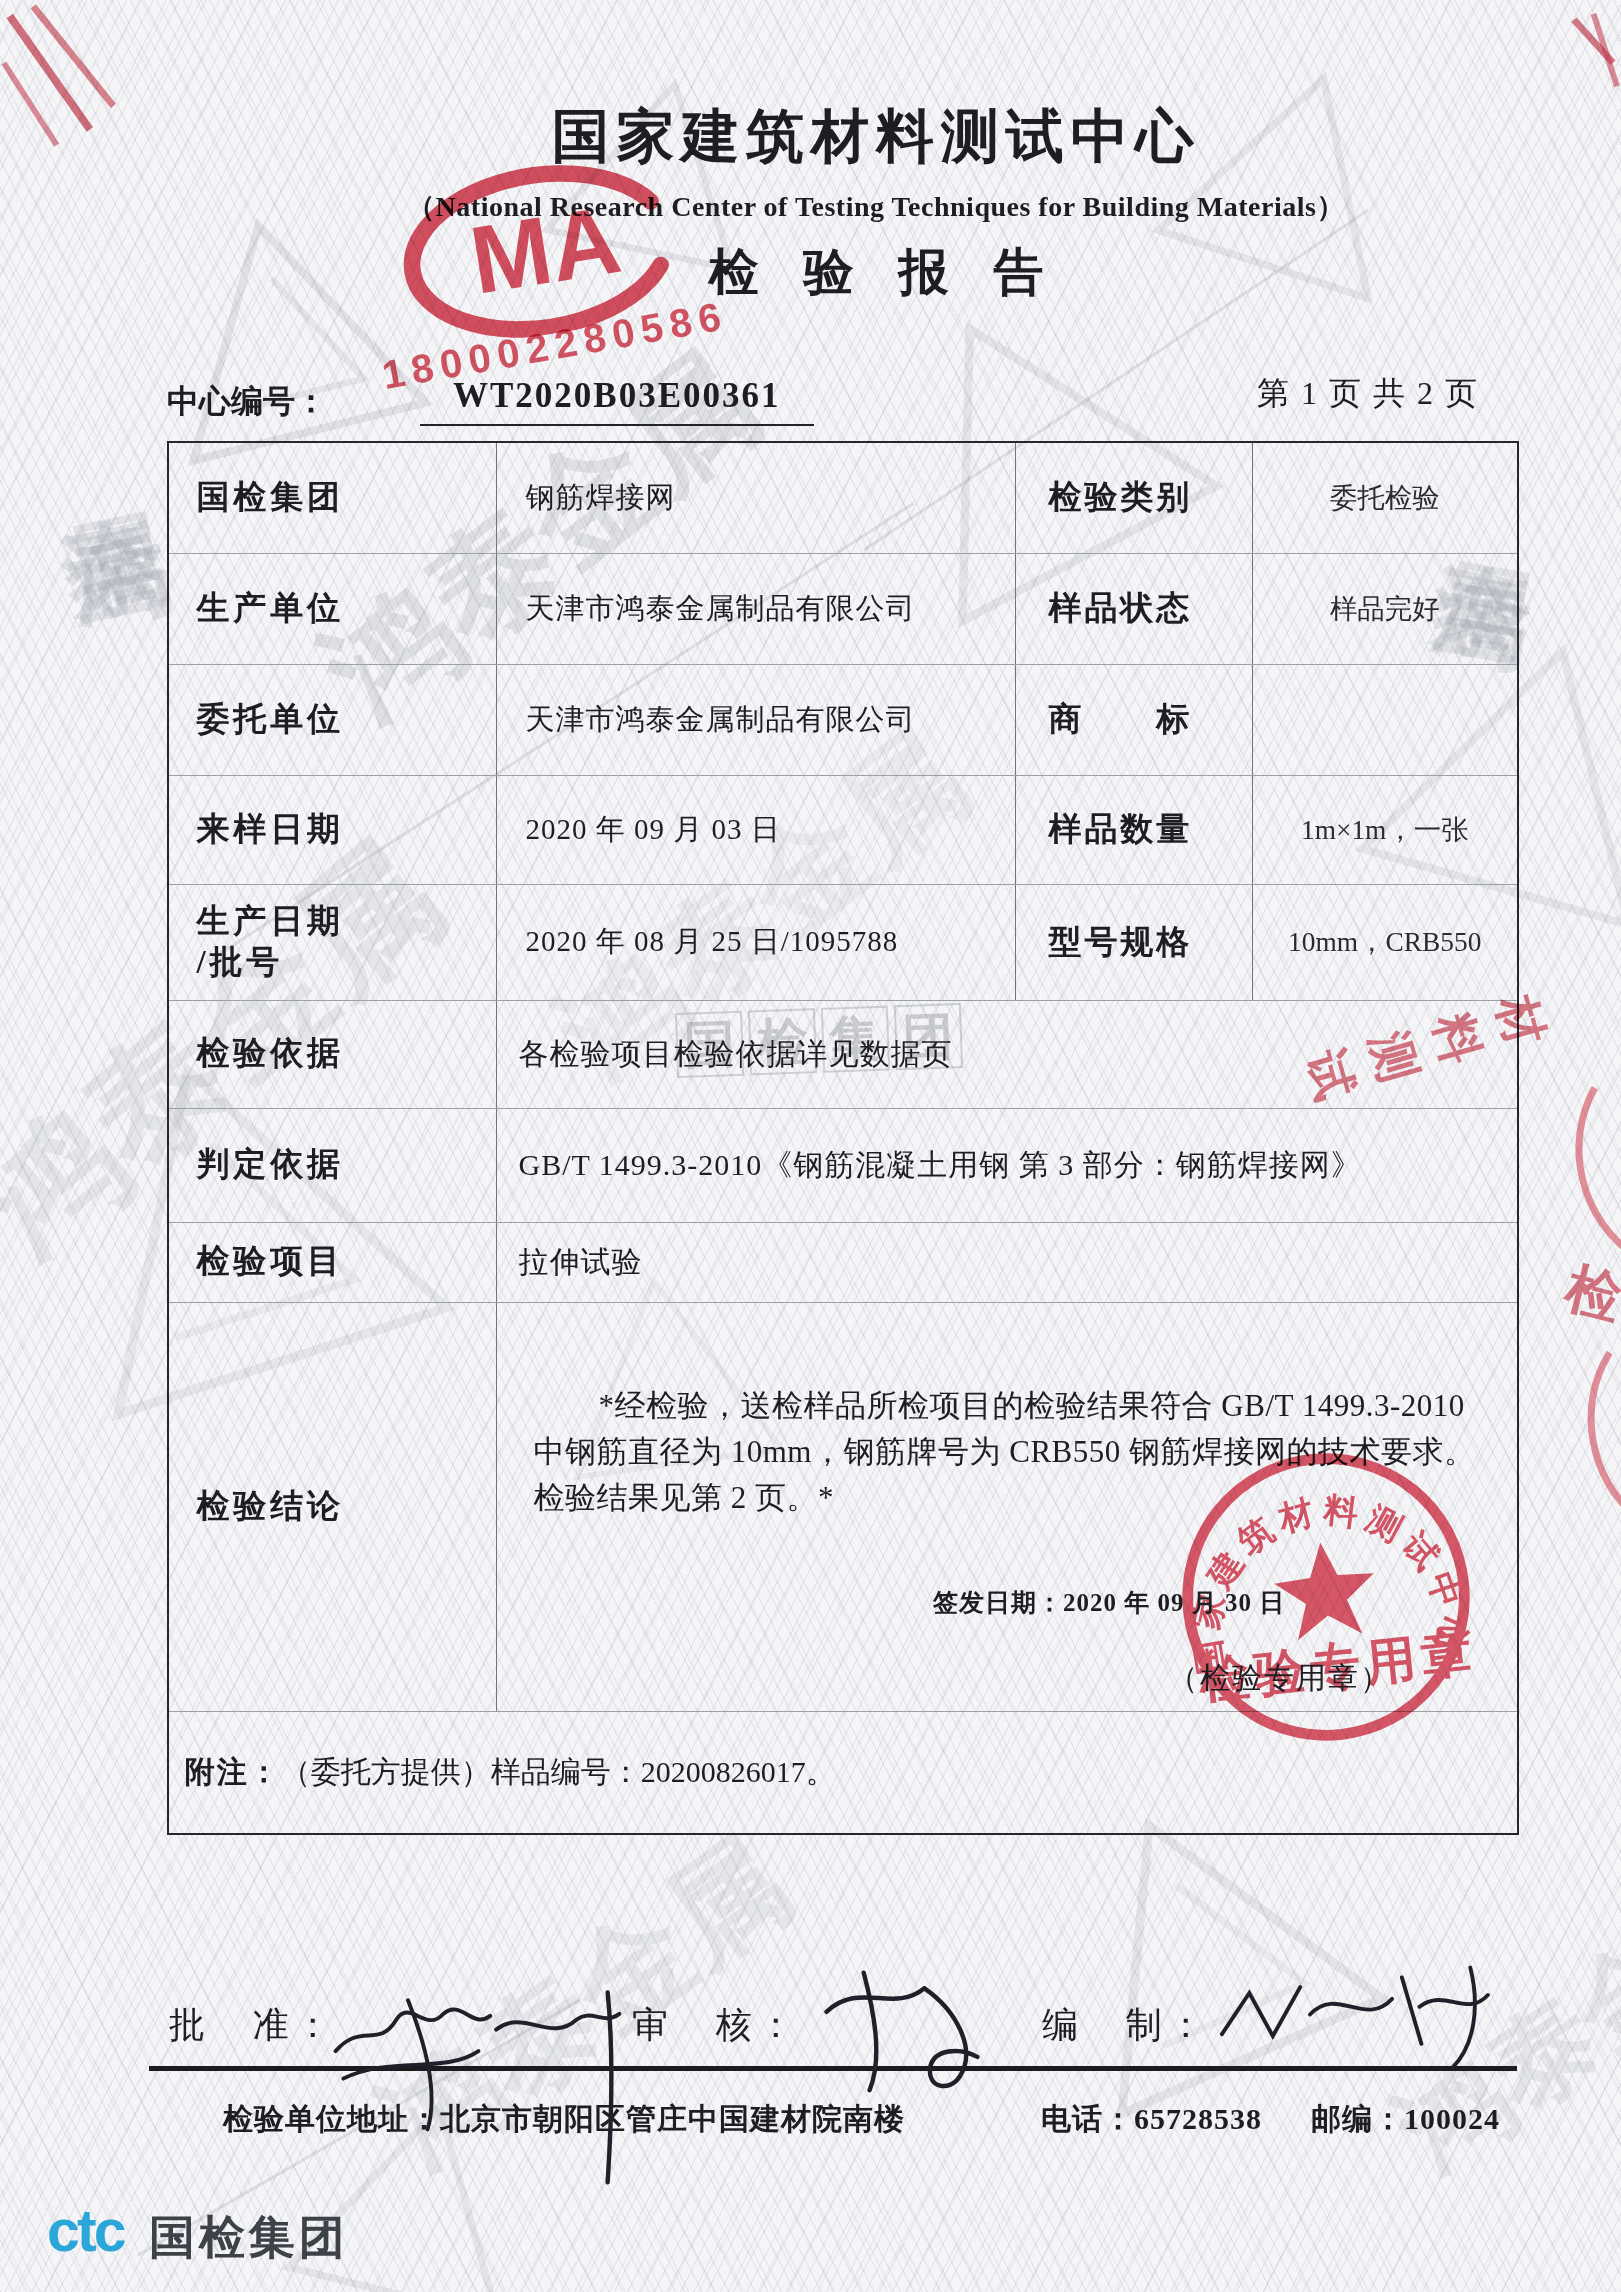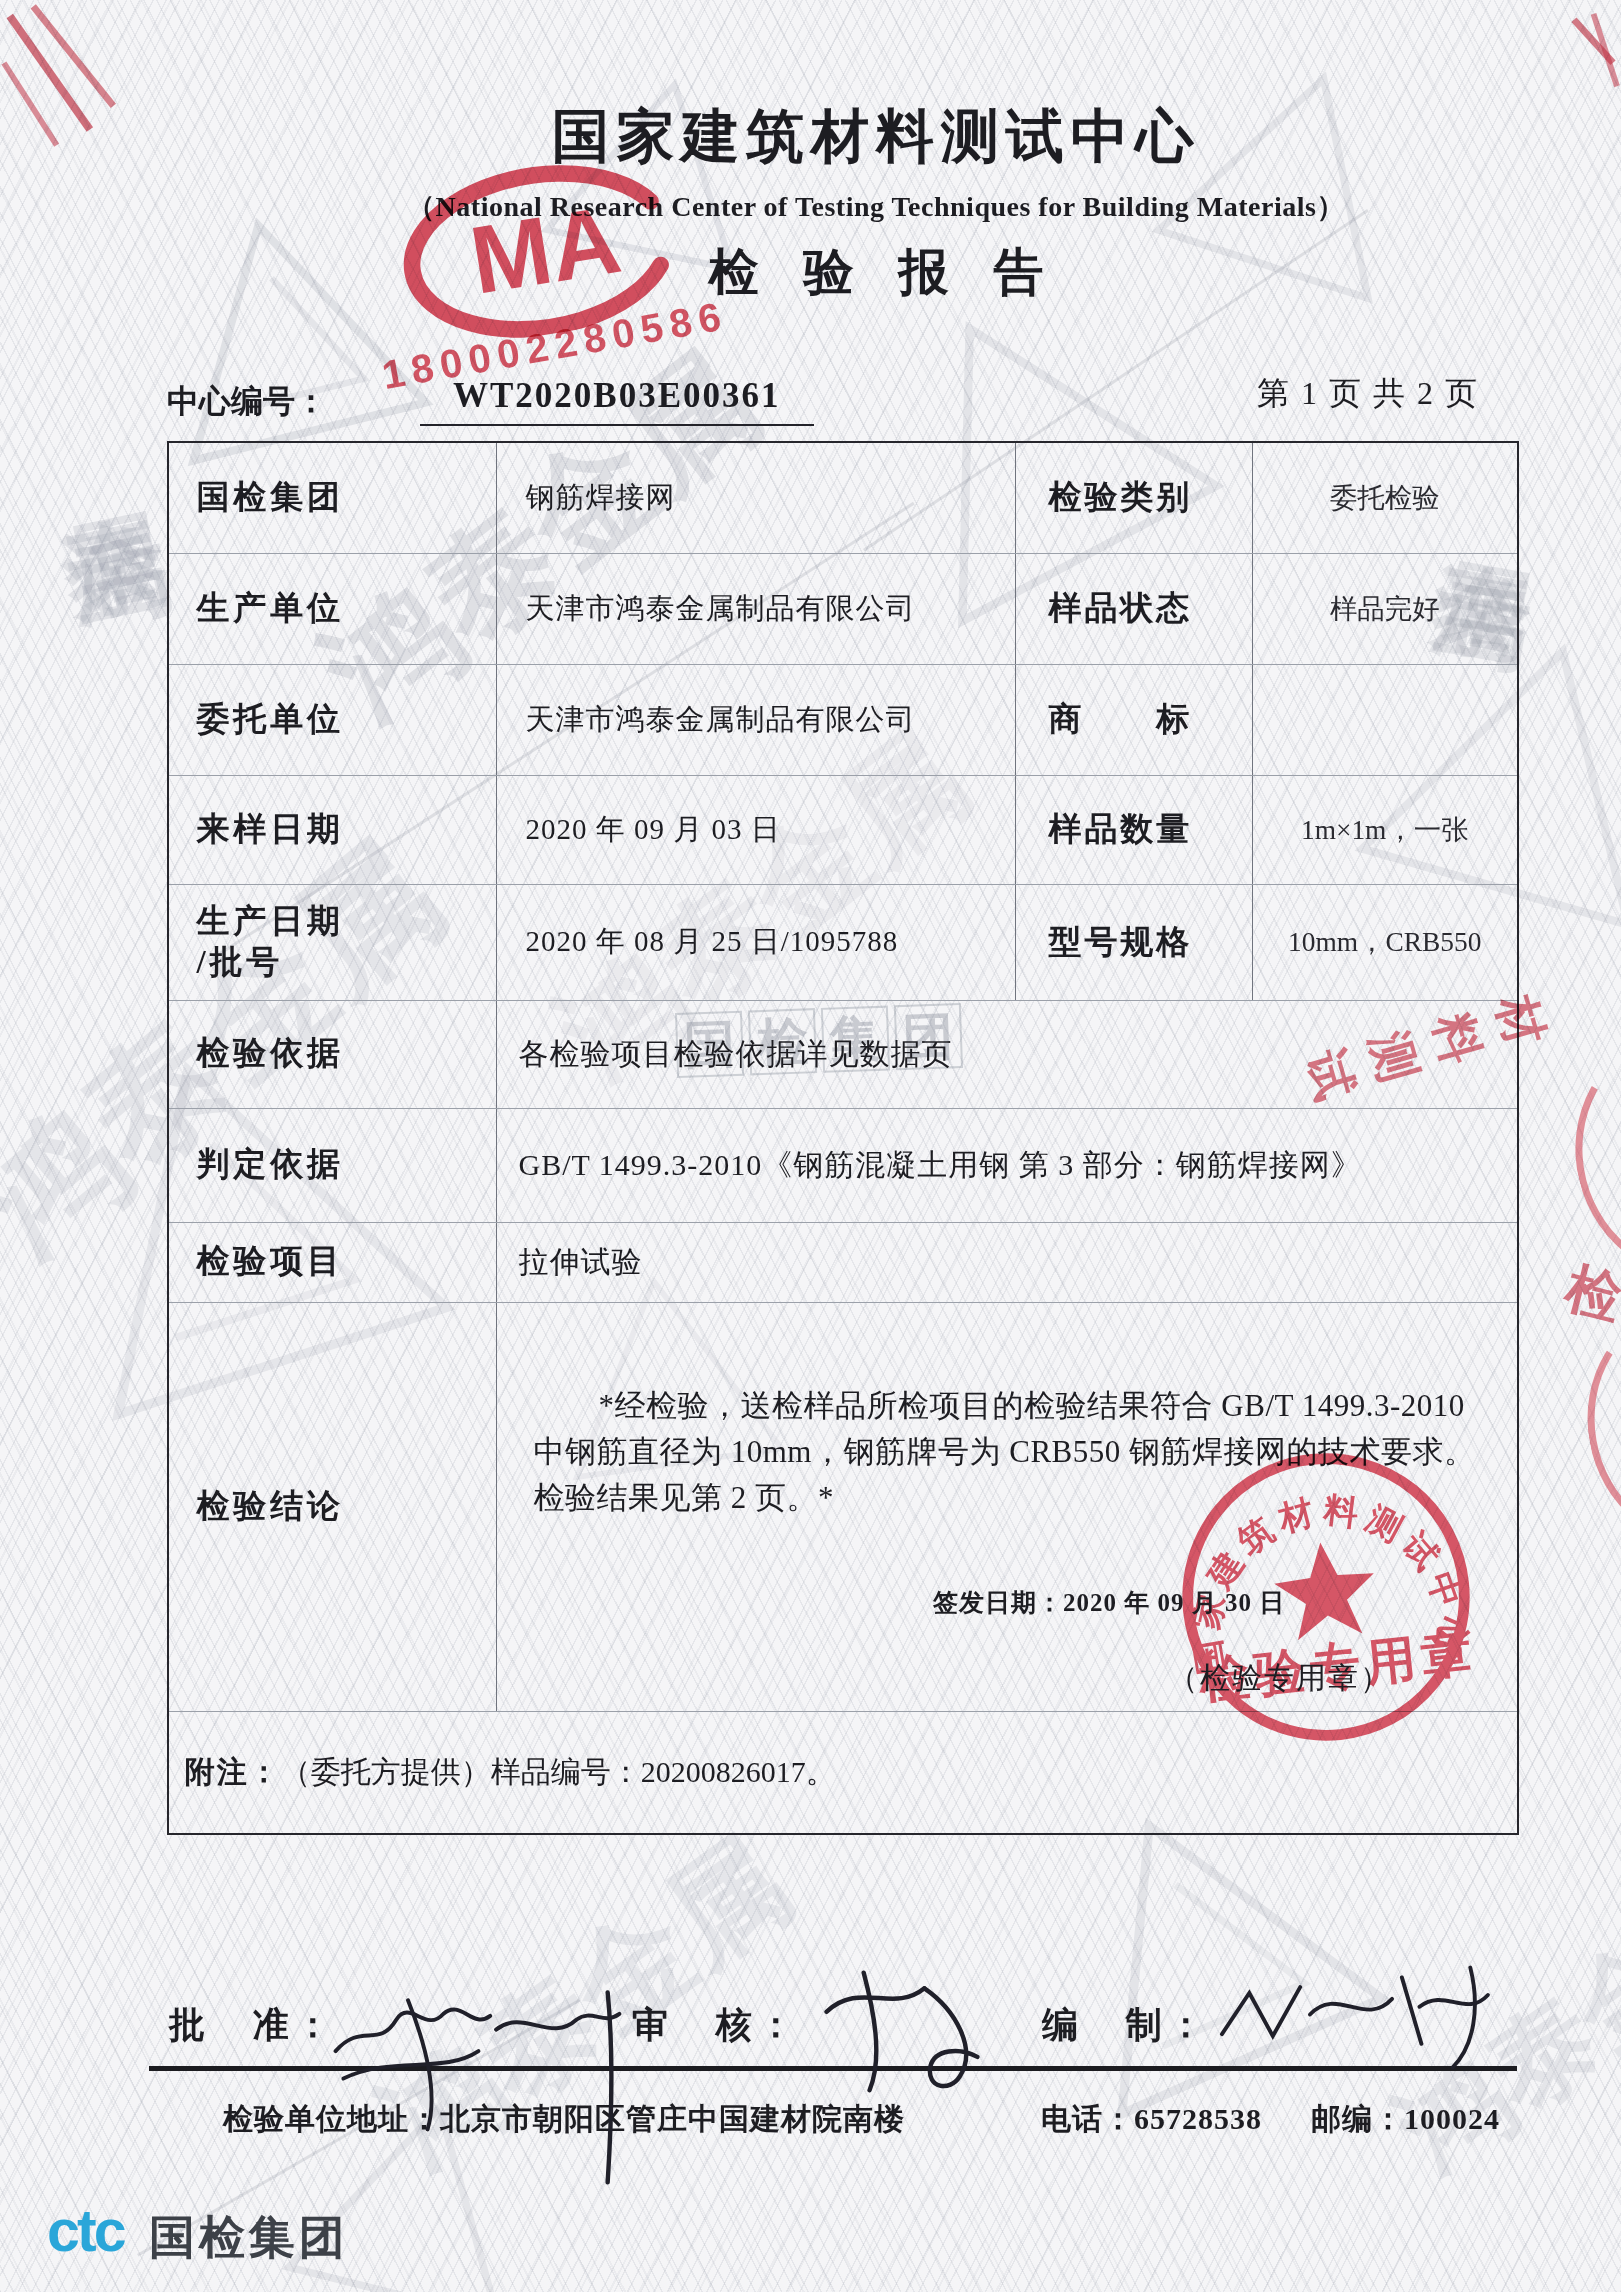--- a/index.html
+++ b/index.html
@@ -58,21 +58,21 @@
   .stamp{left:1174px;top:1445px;z-index:5;transform:rotate(-6deg);opacity:.92;mix-blend-mode:multiply;}
   
   .edge-red{position:absolute;color:rgba(205,58,75,.68);font-weight:bold;z-index:4;
       font-family:"Liberation Serif",serif;mix-blend-mode:multiply;}
   .frag1{left:1545px;top:988px;font-size:49px;letter-spacing:25.5px;transform:rotate(74deg);transform-origin:left top;}
   .frag2{left:1566px;top:1257px;font-size:55px;transform:rotate(14deg);}
   .arc-red{position:absolute;border:7.8px solid transparent;border-left-color:rgba(205,58,75,.55);
       border-radius:50%;z-index:4;}
   .corner-red{z-index:4;mix-blend-mode:multiply;}
   
-  .sig-label{top:2001px;font-size:36px;font-weight:bold;letter-spacing:5.9px;z-index:3;}
+  .sig-label{top:2001px;font-size:36px;font-weight:normal;letter-spacing:5.9px;z-index:3;}
   .sig{z-index:4;}
   .rule{left:149px;top:2066px;width:1368px;height:4.9px;background:#1c1c20;z-index:3;}
   .addr{top:2099px;font-size:30px;font-weight:bold;z-index:3;letter-spacing:1px;}
   .logo-ctc{left:47px;top:2197px;font-family:"Liberation Sans",sans-serif;font-weight:900;font-size:59px;
       color:#2aa6d9;z-index:3;letter-spacing:-2.9px;}
   .logo-name{left:149px;top:2207px;font-family:"Liberation Sans",sans-serif;font-weight:bold;font-size:46px;
       color:#3d4148;z-index:3;letter-spacing:3.9px;}
 </style>
 </head>
 <body>

